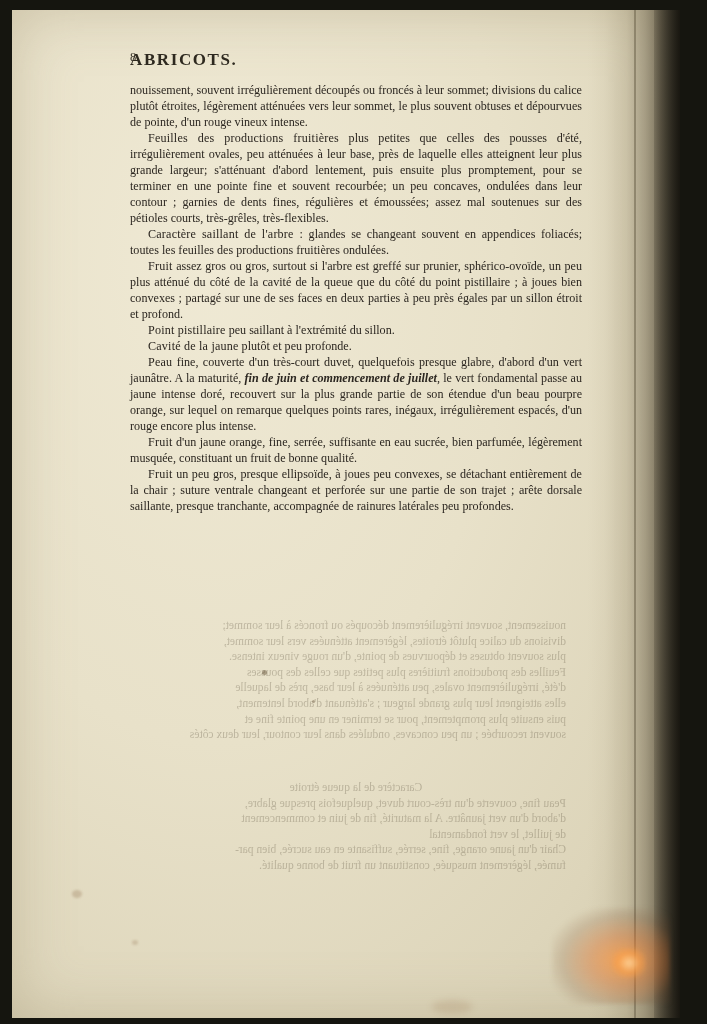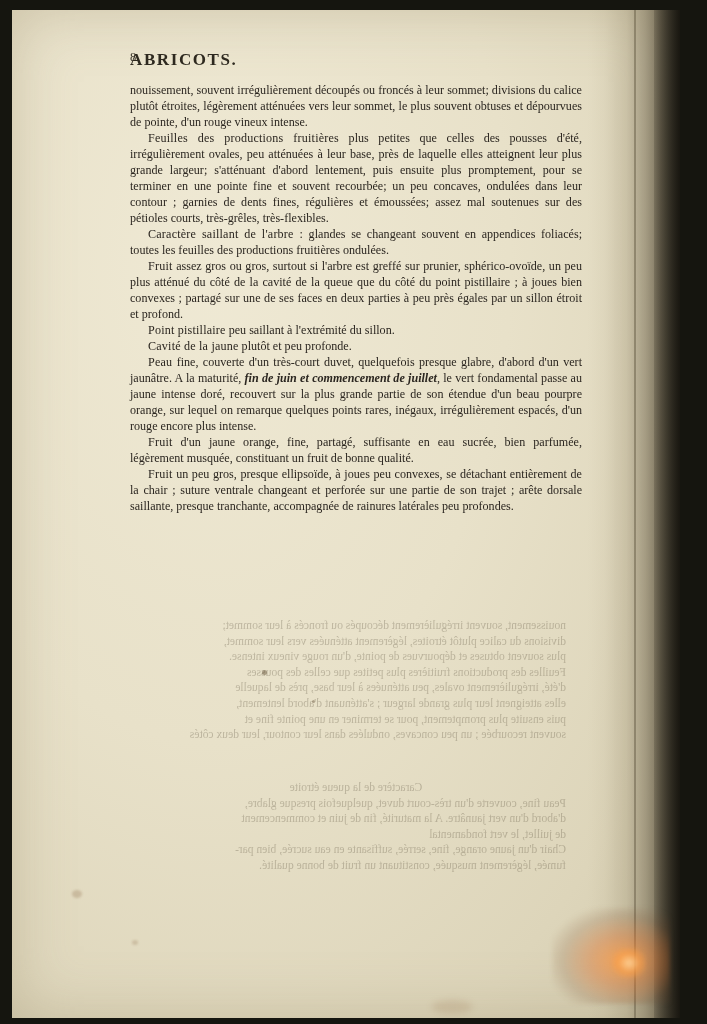--- a/index.html
+++ b/index.html
@@ -230,20 +230,20 @@
         <p><span class="lead">Caractère saillant de l'arbre :</span><span> glandes se changeant souvent en appendices foliacés; toutes les feuilles des productions fruitières ondulées.</span></p>
 
         <p><span class="lead">Fruit</span><span> assez gros ou gros, surtout si l'arbre est greffé sur prunier, sphérico-ovoïde, un peu plus atténué du côté de la cavité de la queue que du côté du point pistillaire ; à joues bien convexes ; partagé sur une de ses faces en deux parties à peu près égales par un sillon étroit et profond.</span></p>
 
         <p><span class="lead">Point pistillaire</span><span> peu saillant à l'extrémité du sillon.</span></p>
 
         <p><span class="lead">Cavité de la jaune</span><span> plutôt et peu profonde.</span></p>
 
         <p><span class="lead">Peau</span><span> fine, couverte d'un très-court duvet, quelquefois presque glabre, d'abord d'un vert jaunâtre. A la maturité, </span><span class="ital-bold">fin de juin et commencement de juillet</span><span>, le vert fondamental passe au jaune intense doré, recouvert sur la plus grande partie de son étendue d'un beau pourpre orange, sur lequel on remarque quelques points rares, inégaux, irrégulièrement espacés, d'un rouge encore plus intense.</span></p>
 
-        <p><span class="lead">Fruit</span><span> d'un jaune orange, fine, partagé, suffisante en eau sucrée, bien parfumée, légèrement musquée, constituant un fruit de bonne qualité.</span></p>
+        <p><span class="lead">Fruit</span><span> d'un jaune orange, fine, serrée, suffisante en eau sucrée, bien parfumée, légèrement musquée, constituant un fruit de bonne qualité.</span></p>
 
         <p><span class="lead">Fruit</span><span> un peu gros, presque ellipsoïde, à joues peu convexes, se détachant entièrement de la chair ; suture ventrale changeant et perforée sur une partie de son trajet ; arête dorsale saillante, presque tranchante, accompagnée de rainures latérales peu profondes.</span></p>
 
       </div>
     </div>
   </div>
 </div>
 
 </body></html>

